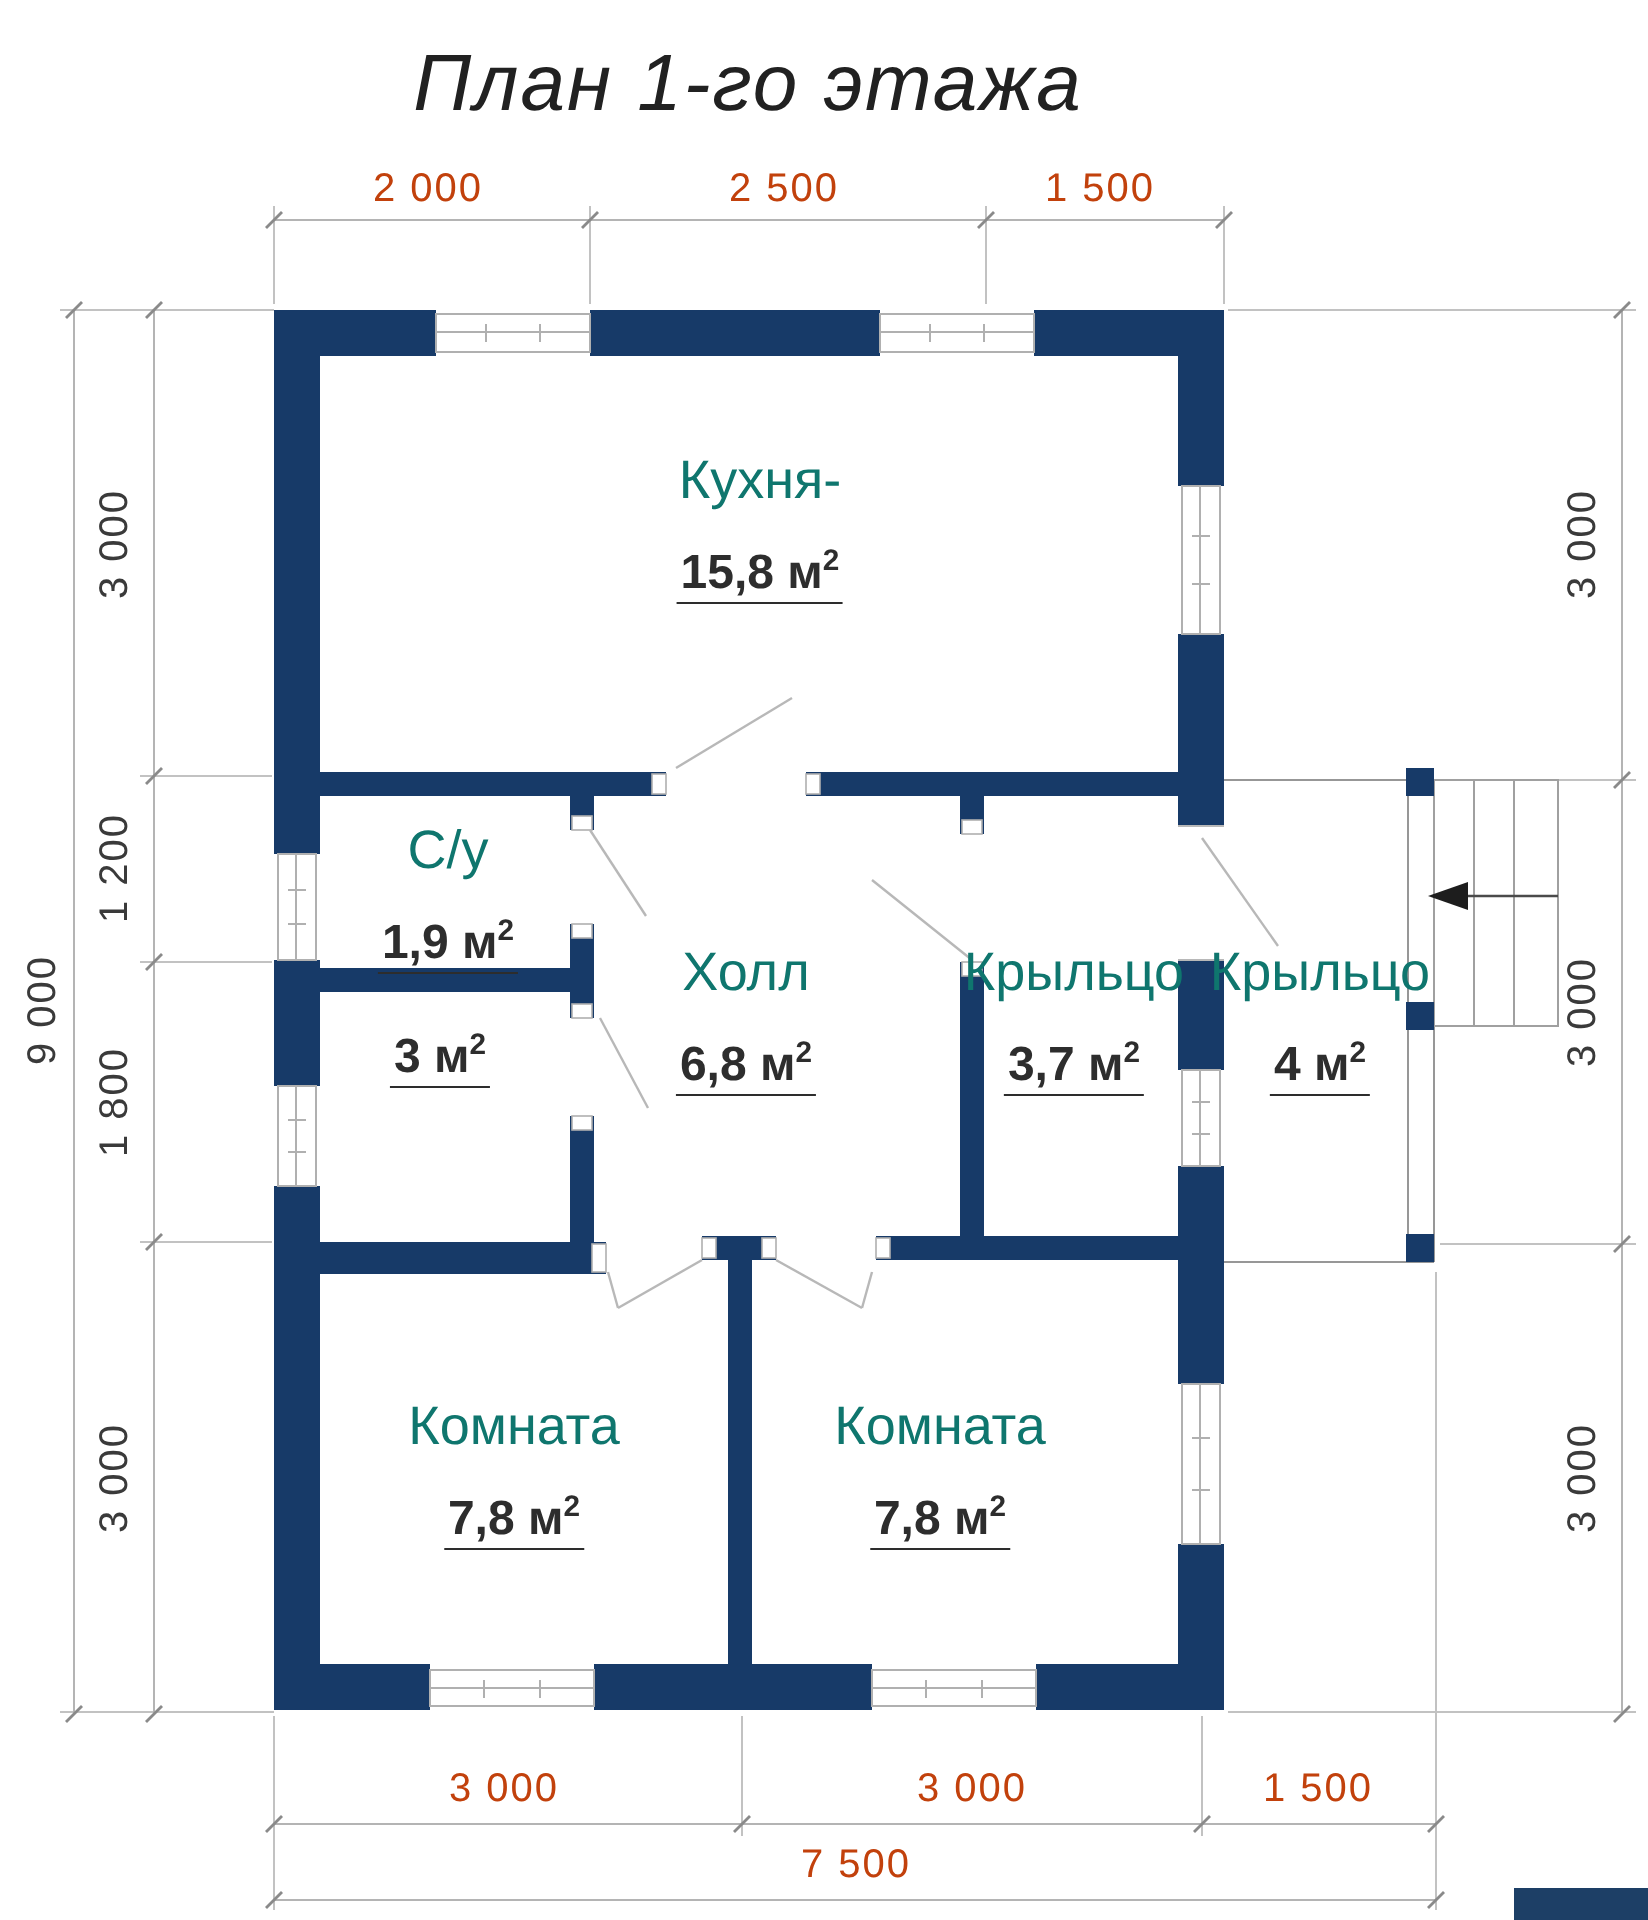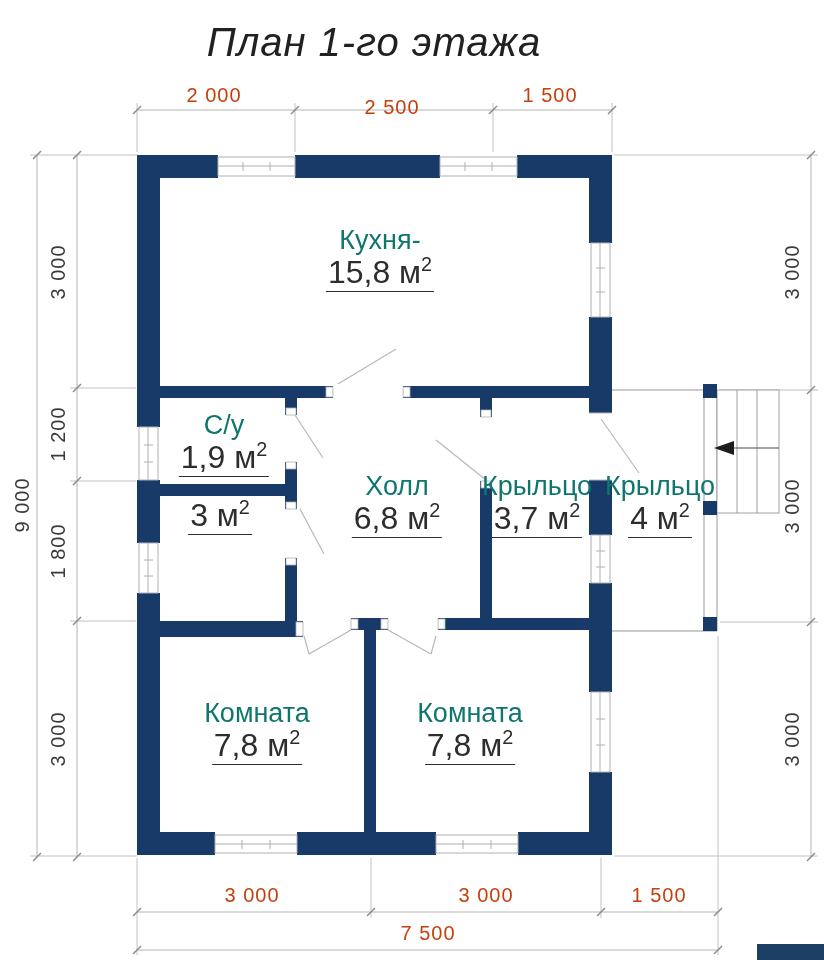--- a/index.html
+++ b/index.html
@@ -17,21 +17,21 @@
     font-size:20px;color:#c2410c;white-space:nowrap;letter-spacing:1px;
   }
   .vdim{
     position:absolute;transform:translate(-50%,-50%) rotate(-90deg);
     font-size:20px;color:#3a3a3a;white-space:nowrap;letter-spacing:1px;
   }
   .room-label{
     position:absolute;transform:translateX(-50%);text-align:center;line-height:1.02;
   }
   .rname{font-size:27px;color:#0f766e;white-space:nowrap;}
-  .rarea{font-size:32px;color:#2d2d2d;margin-top:0;display:inline-block;}
+  .rarea{font-size:24px;color:#2d2d2d;margin-top:19px;display:inline-block;font-weight:bold;}
   .rarea .u{border-bottom:1.5px solid #2d2d2d;padding:0 2px 1px 2px;}
   .rarea sup{font-size:0.62em;}
 </style>
 </head>
 <body>
 
 <div class="canvas">
 
 <svg width="824" height="960" viewBox="0 0 824 960">
 
@@ -263,21 +263,21 @@
 
   <div class="room-label" style="left:224px;top:412px;">
     <div class="rname"><span>С/у</span></div>
     <div class="rarea"><span class="u"><span>1,9 м</span><sup>2</sup></span></div>
   </div>
 
   <div class="room-label" style="left:220px;top:497px;">
     <div class="rarea"><span class="u"><span>3 м</span><sup>2</sup></span></div>
   </div>
 
-  <div class="room-label" style="left:397px;top:473px;">
+  <div class="room-label" style="left:373px;top:473px;">
     <div class="rname"><span>Холл</span></div>
     <div class="rarea"><span class="u"><span>6,8 м</span><sup>2</sup></span></div>
   </div>
 
   <div class="room-label" style="left:537px;top:473px;">
     <div class="rname"><span>Крыльцо</span></div>
     <div class="rarea"><span class="u"><span>3,7 м</span><sup>2</sup></span></div>
   </div>
 
   <div class="room-label" style="left:660px;top:473px;">
@@ -289,21 +289,21 @@
     <div class="rname"><span>Комната</span></div>
     <div class="rarea"><span class="u"><span>7,8 м</span><sup>2</sup></span></div>
   </div>
 
   <div class="room-label" style="left:470px;top:700px;">
     <div class="rname"><span>Комната</span></div>
     <div class="rarea"><span class="u"><span>7,8 м</span><sup>2</sup></span></div>
   </div>
 
   <div class="dim" style="left:214px;top:95px;">2 000</div>
-  <div class="dim" style="left:392px;top:107px;text-align:center;">2 500</div>
+  <div class="dim" style="left:392px;top:95px;text-align:center;">2 500</div>
   <div class="dim" style="left:550px;top:95px;">1 500</div>
 
   <div class="vdim" style="left:22px;top:505px;">9 000</div>
   <div class="vdim" style="left:58px;top:272px;">3 000</div>
   <div class="vdim" style="left:58px;top:434px;">1 200</div>
   <div class="vdim" style="left:58px;top:551px;">1 800</div>
   <div class="vdim" style="left:58px;top:739px;">3 000</div>
 
   <div class="vdim" style="left:792px;top:272px;">3 000</div>
   <div class="vdim" style="left:792px;top:506px;">3 000</div>

